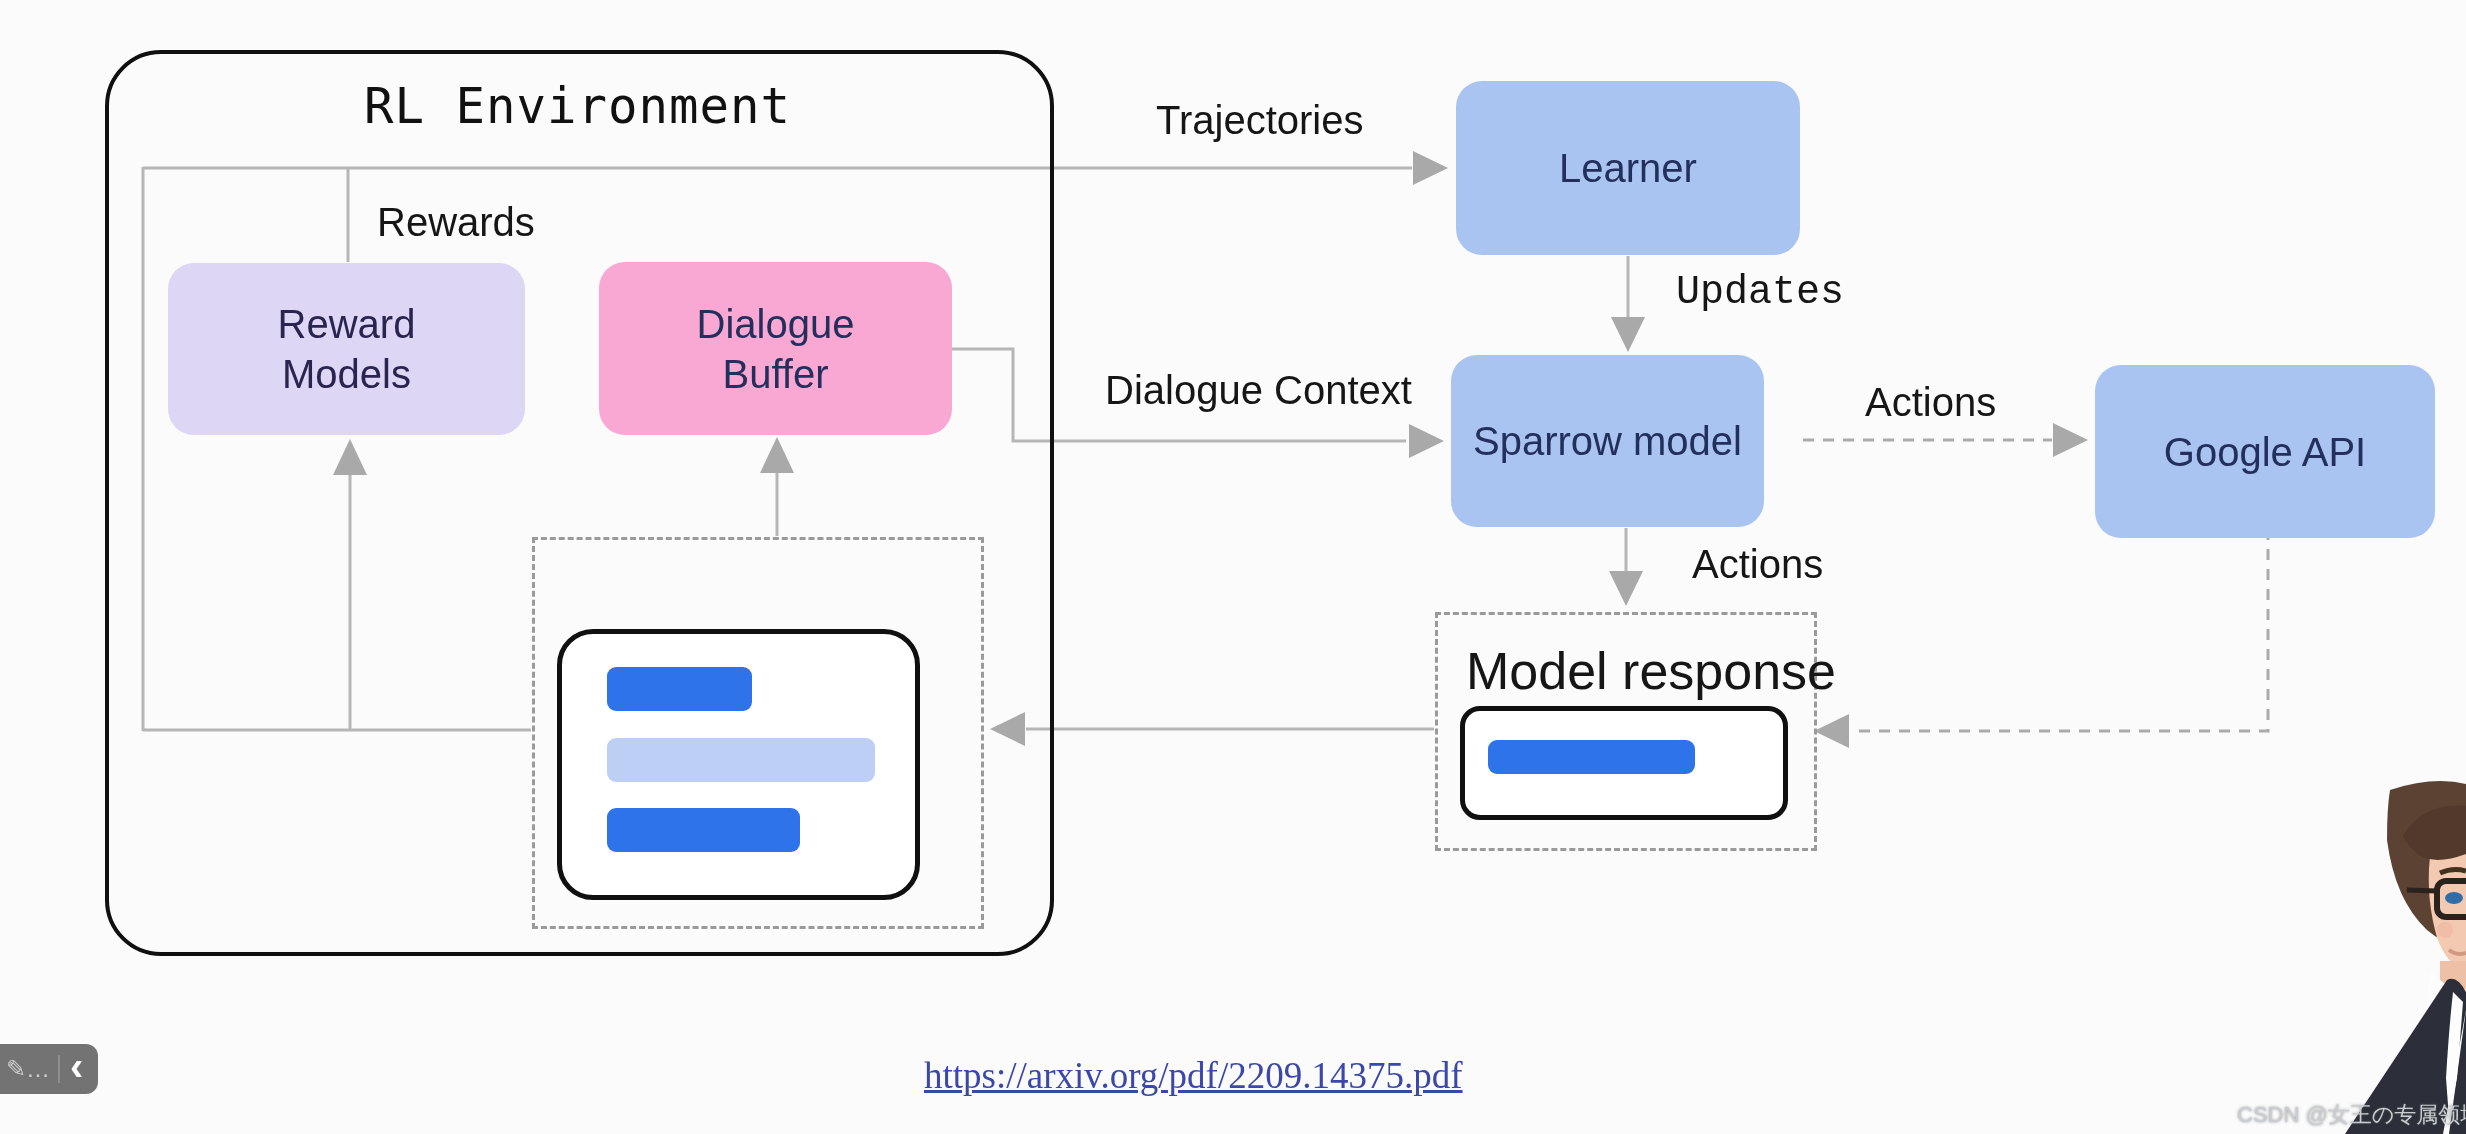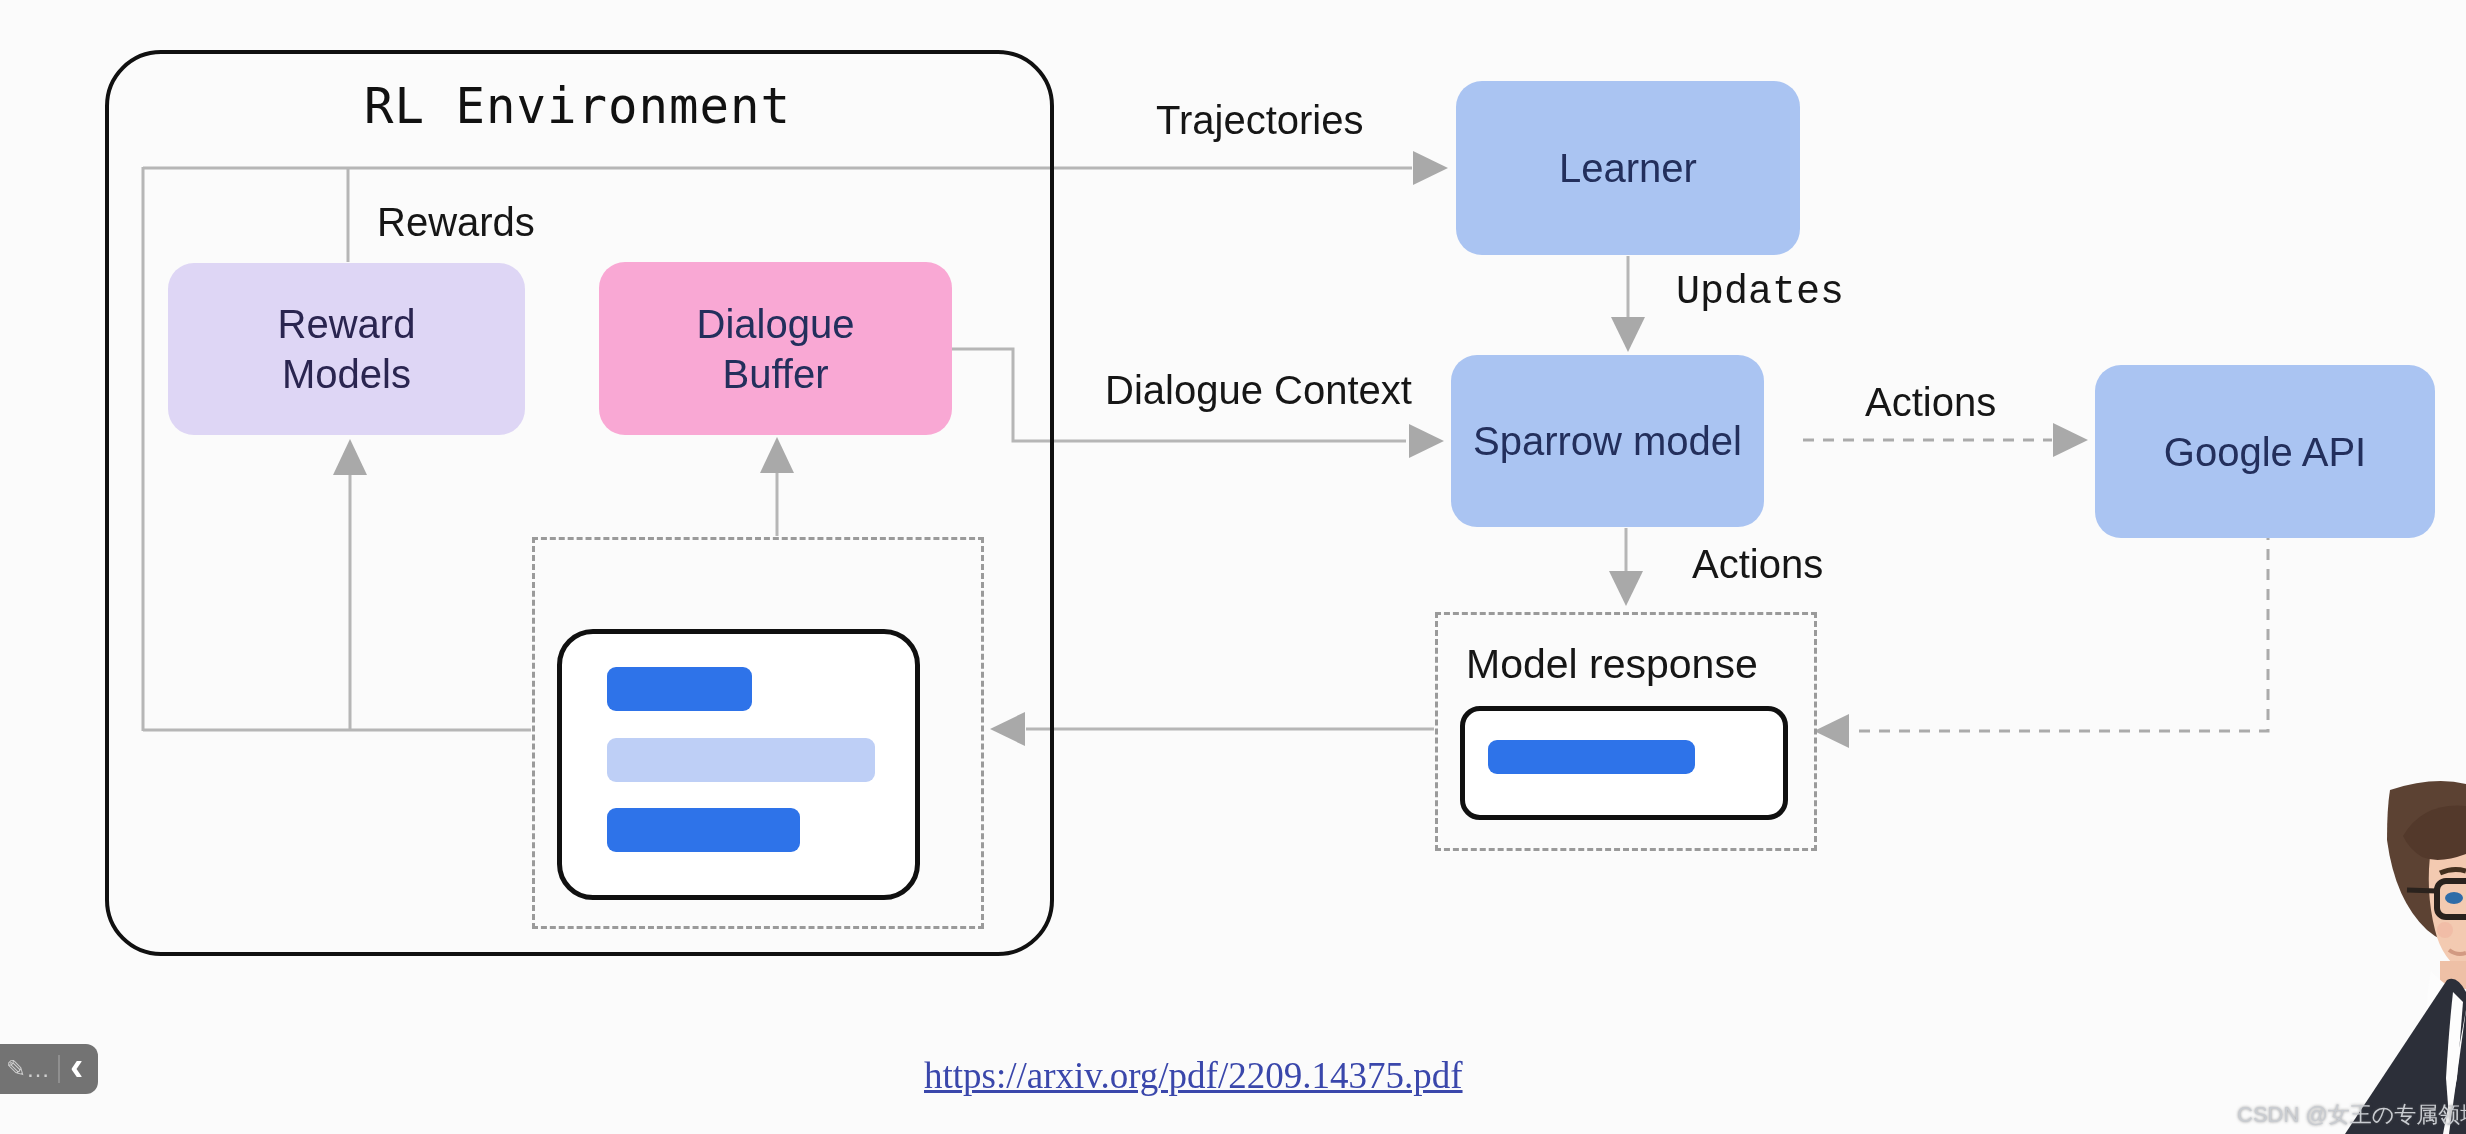--- a/index.html
+++ b/index.html
@@ -32,21 +32,21 @@
   #lbl-dialogue-context{left:1105px;top:368px;}
   #lbl-actions-top{left:1865px;top:380px;}
   #lbl-actions-bottom{left:1692px;top:542px;}
   
   .dashed-group{position:absolute;border:3px dashed #9a9a9a;background:transparent;}
   #grp-continued{left:532px;top:537px;width:446px;height:386px;}
   #grp-continued .grp-label{position:absolute;left:12px;top:32px;font-size:40px;color:#161616;white-space:nowrap;}
   #card-dialogue{position:absolute;left:22px;top:89px;width:353px;height:261px;background:#fff;
                  border:5px solid #101010;border-radius:36px;}
   #grp-model-response{left:1435px;top:612px;width:376px;height:233px;}
-  #grp-model-response .grp-label{position:absolute;left:28px;top:26px;font-size:41px;color:#161616;white-space:nowrap;}
+  #grp-model-response .grp-label{position:absolute;left:28px;top:26px;font-size:52px;color:#161616;white-space:nowrap;}
   #card-response{position:absolute;left:22px;top:91px;width:318px;height:104px;background:#fff;
                  border:5px solid #101010;border-radius:20px;}
   .bar{position:absolute;border-radius:9px;}
   .bar.blue{background:#2e73e9;}
   .bar.light{background:#becff6;}
   #bar-d1{left:45px;top:33px;width:145px;height:44px;}
   #bar-d2{left:45px;top:104px;width:268px;height:44px;}
   #bar-d3{left:45px;top:174px;width:193px;height:44px;}
   #bar-r1{left:23px;top:29px;width:207px;height:34px;}
   

